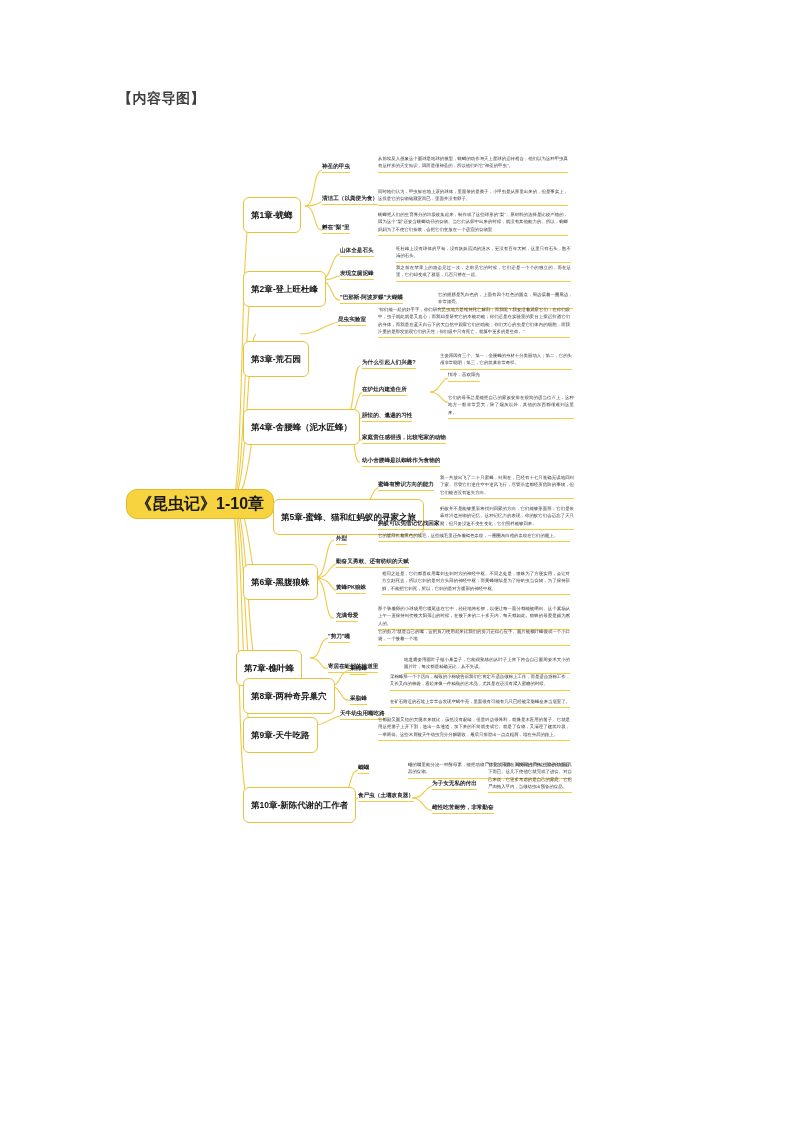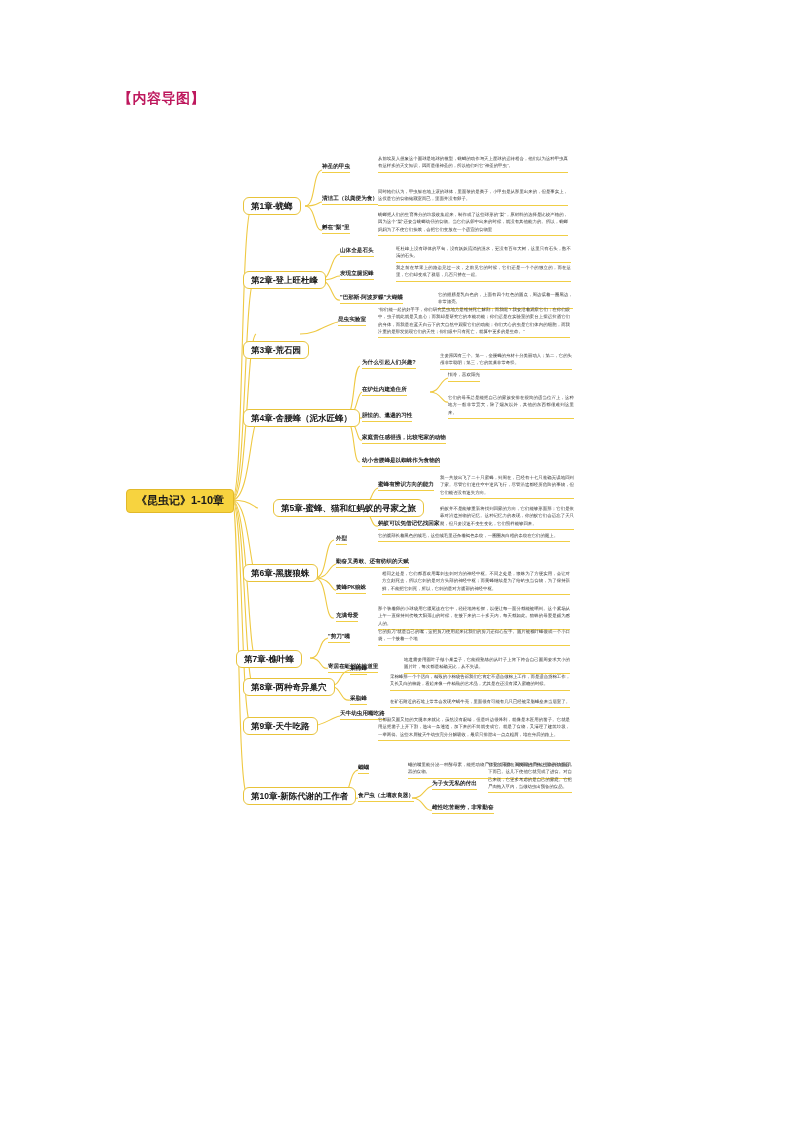--- a/index.html
+++ b/index.html
@@ -3,35 +3,35 @@
 <meta charset="utf-8">
 <style>
   html,body{margin:0;padding:0;}
   body{
     width:794px;height:1123px;background:#ffffff;
     font-family:"Liberation Sans","DejaVu Sans",sans-serif;
     color:#222;overflow:hidden;position:relative;
   }
   #page-title{
     position:absolute;left:118px;top:90px;
-    font-size:14px;font-weight:bold;color:#be185d;letter-spacing:0.5px;
+    font-size:14px;font-weight:bold;color:#404040;letter-spacing:0.5px;
   }
   #map{position:absolute;left:0;top:0;width:794px;height:1123px;}
   svg#wires{position:absolute;left:0;top:0;width:794px;height:1123px;pointer-events:none;}
 
   
   .root-node{
     position:absolute;background:#F7D33F;border:1px solid #E2B92A;
-    border-radius:4px;padding:4px 9px;font-size:11px;font-weight:bold;
+    border-radius:11px;padding:4px 9px;font-size:16px;font-weight:bold;
     color:#1a1a1a;white-space:nowrap;line-height:1.25;
   }
   
   .chap-node{
     position:absolute;background:#FFFFFF;border:1px solid #E8C33A;
-    border-radius:6px;padding:3px 7px;font-size:8.5px;font-weight:bold;
+    border-radius:6px;padding:12px 7px;font-size:8.5px;font-weight:bold;
     color:#1a1a1a;white-space:nowrap;line-height:1.2;
   }
   
   .sub-node{
     position:absolute;font-size:5.6px;color:#1a1a1a;white-space:nowrap;
     font-weight:bold;line-height:1.2;padding-bottom:2px;
     border-bottom:1.6px solid #F0CE46;
   }
   
   .desc-node{

